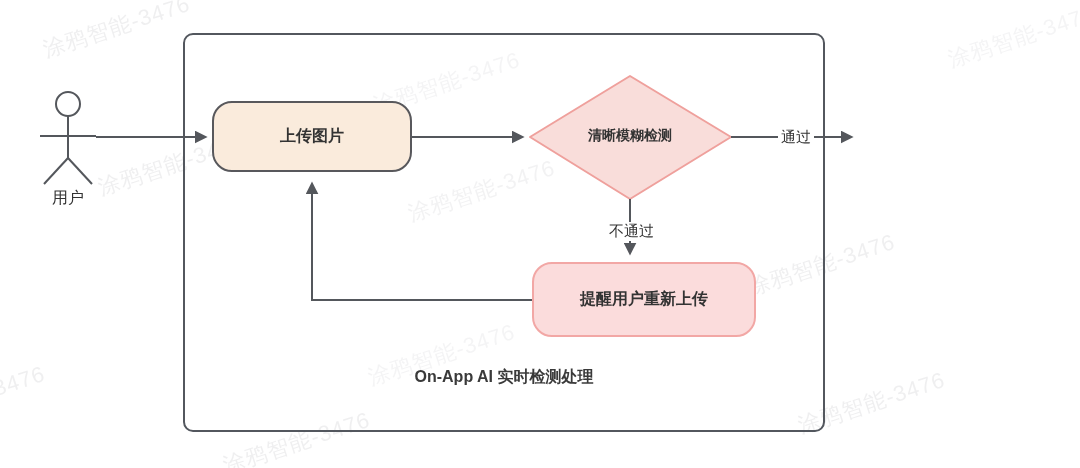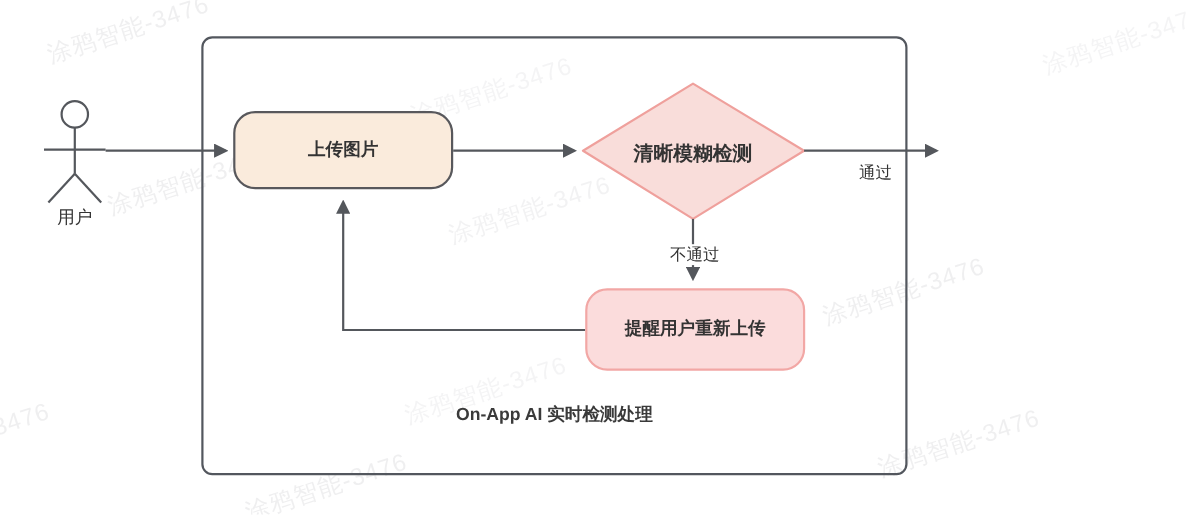--- a/index.html
+++ b/index.html
@@ -76,45 +76,45 @@
     left: 212px; top: 101px; width: 200px; height: 71px;
     background: #faebdc;
     border: 2px solid #58585c;
   }
   .node-next {
     left: 860px; top: 103px; width: 198px; height: 68px;
     background: #eaf8e4;
     border: 2px solid #b5dfaa;
   }
   .node-remind {
-    left: 532px; top: 262px; width: 200px; height: 75px;
+    left: 532px; top: 262px; width: 224px; height: 75px;
     background: #fbdcdc;
     border: 2px solid #f2a7a5;
   }
   .node-detect-label {
     position: absolute;
     left: 545px; top: 127px; width: 170px;
     text-align: center;
-    font-size: 18px;
+    font-size: 14px;
     font-weight: bold;
     color: #333333;
     z-index: 3;
   }
 
   
   .edge-label {
     position: absolute;
     background: #ffffff;
     padding: 0 3px;
     font-size: 15px;
     color: #333333;
     z-index: 4;
     white-space: nowrap;
   }
-  .edge-label-pass { left: 778px; top: 128px; margin-top: 20px; }
+  .edge-label-pass { left: 778px; top: 128px; }
   .edge-label-fail { left: 606px; top: 222px; font-family: Liberation Mono, monospace; }
 
   
   .actor-label {
     position: absolute;
     left: 28px; top: 188px; width: 80px;
     text-align: center;
     font-size: 16px;
     color: #333333;
     z-index: 3;

